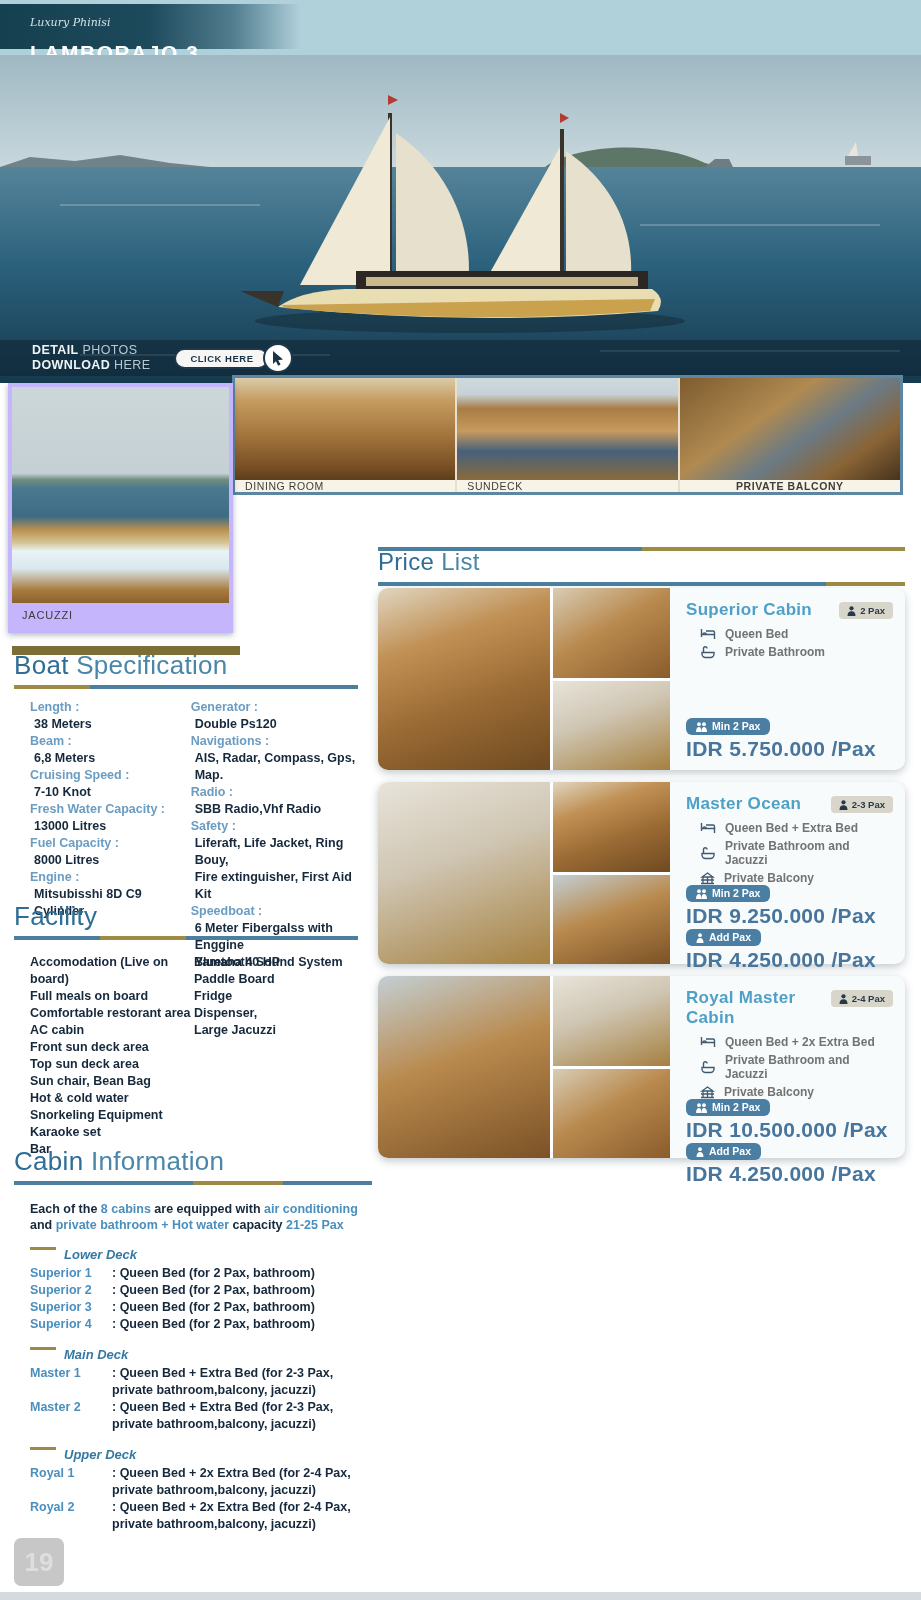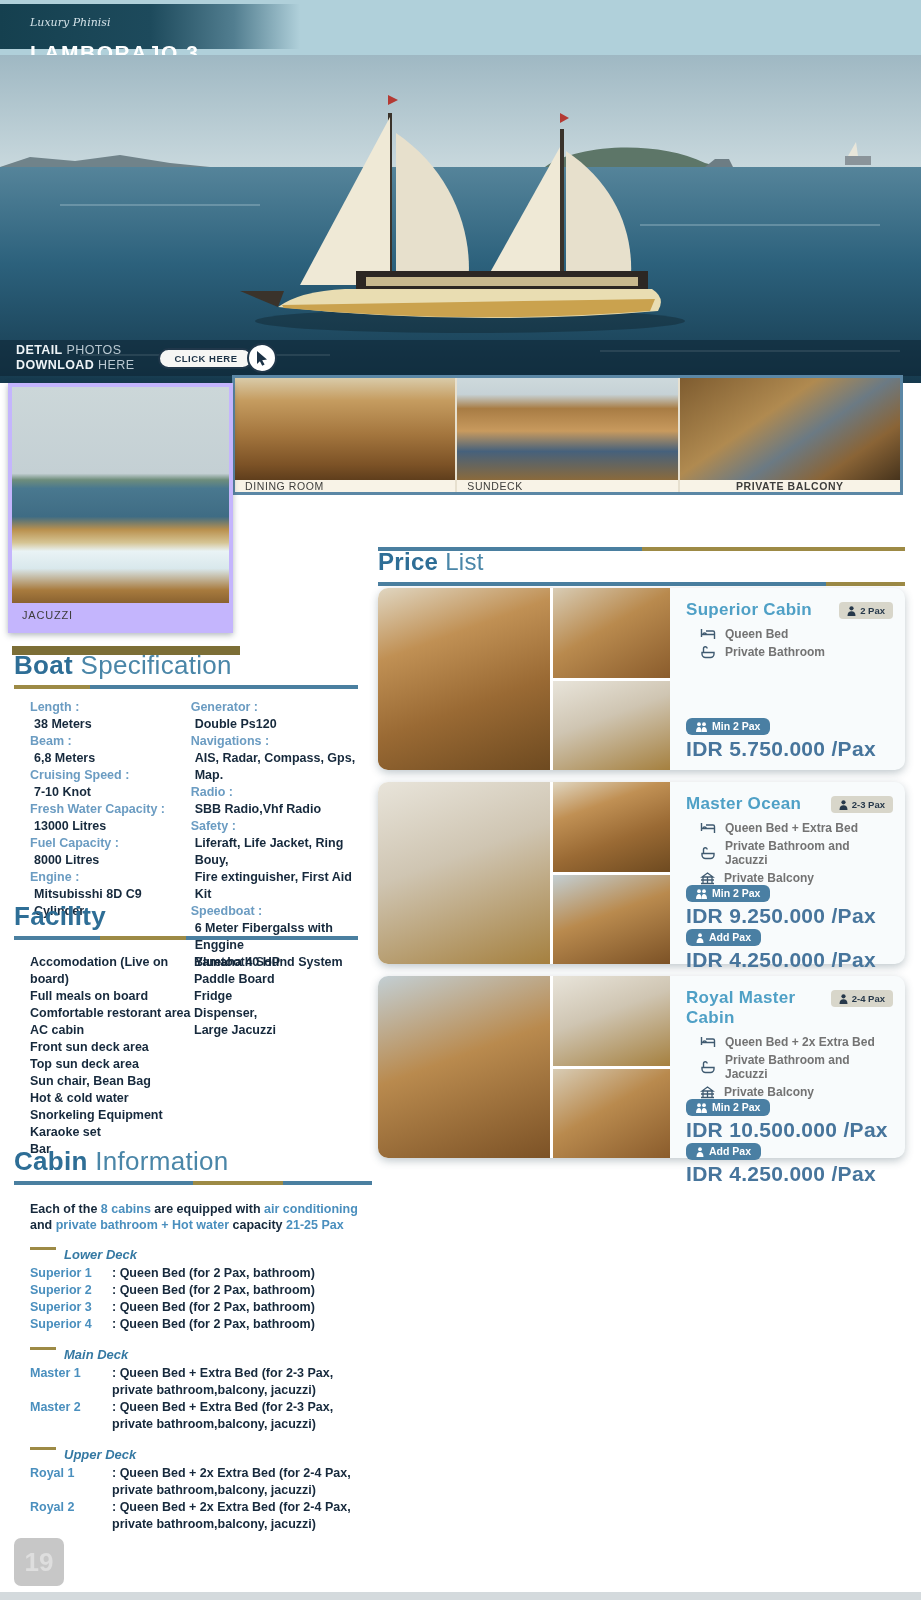--- a/index.html
+++ b/index.html
@@ -11,21 +11,21 @@
   .ribbon { position:absolute; left:0; top:4px; width:300px; height:45px; padding:12px 0 0 30px;
     background:linear-gradient(90deg,#15404f 0%,#1d4a5c 50%,#527e90 78%,rgba(176,208,218,0) 100%); }
   .ribbon-sub { font-family:"DejaVu Serif", serif; font-style:italic; font-size:11px; color:#d3e2e8; }
   .ribbon-title { font-size:21px; font-weight:bold; color:#ffffff; letter-spacing:1.5px; margin-top:12px; }
 
   
   .hero { position:absolute; left:0; top:55px; width:921px; height:328px; overflow:hidden; }
   .hero svg { display:block; }
   .hero-overlay { position:absolute; left:0; top:285px; width:921px; height:36px;
     background:rgba(13,35,50,.55); display:flex; align-items:center; }
-  .dl-text { margin-left:16px; font-size:12.5px; line-height:15px; letter-spacing:.4px; color:#b9c8d1; }
+  .dl-text { margin-left:32px; font-size:12.5px; line-height:15px; letter-spacing:.4px; color:#b9c8d1; }
   .dl-text b { color:#eef4f7; }
   .click-wrap { display:flex; align-items:center; margin-left:24px; }
   .click-pill { background:#f6f6f4; border:2px solid #20374a; border-radius:12px;
     padding:3px 14px; font-size:9.5px; font-weight:bold; color:#1c3246; letter-spacing:.5px; }
   .click-circle { width:30px; height:30px; border-radius:50%; background:#ffffff; border:2px solid #20374a;
     margin-left:-6px; display:flex; align-items:center; justify-content:center; }
 
   
   .gallery-frame { position:absolute; left:232px; top:375px; width:671px; height:120px;
     border:3px solid #5b87a5; background:#5eead4; display:flex; }
@@ -43,21 +43,21 @@
     box-shadow:0 2px 6px rgba(30,50,60,.35); padding:4px; }
   .jacuzzi-photo { width:100%; height:216px; position:relative;
     background:linear-gradient(180deg,#ccd7d9 0%,#c4d0d4 40%,#6e8d7c 43%,#49788f 47%,#3f6c84 60%,#b9904e 66%,#d5c493 72%,#e9f3f5 76%,#d9e8ec 84%,#a87b3e 94%,#8a6230 100%); }
   .jacuzzi-label { height:24px; display:flex; align-items:center; padding-left:10px;
     font-size:11px; color:#3d3d3b; letter-spacing:.8px; }
   .gold-bar { position:absolute; left:12px; top:646px; width:228px; height:9px; background:#7c6e36; }
 
   
   .section { position:absolute; }
   .sec-title { font-size:26px; letter-spacing:.3px; }
-  .sec-bold { font-weight:bold; color:#2e6e96; }
+  .sec-bold { font-weight:normal; color:#2e6e96; }
   .sec-rest { font-weight:normal; color:#4a86a8; }
   .rule { height:4px; display:flex; margin-top:4px; }
   .rule .b { background:#4a7fa0; }
   .rule .g { background:#9d8a45; }
 
   
   .spec-cols { display:flex; margin:10px 0 0 16px; }
   .spec-col-left { width:168px; }
   .spec-col-right { width:175px; }
   .spec-label { font-size:12.5px; font-weight:bold; color:#6b9cc2; line-height:17px; }

